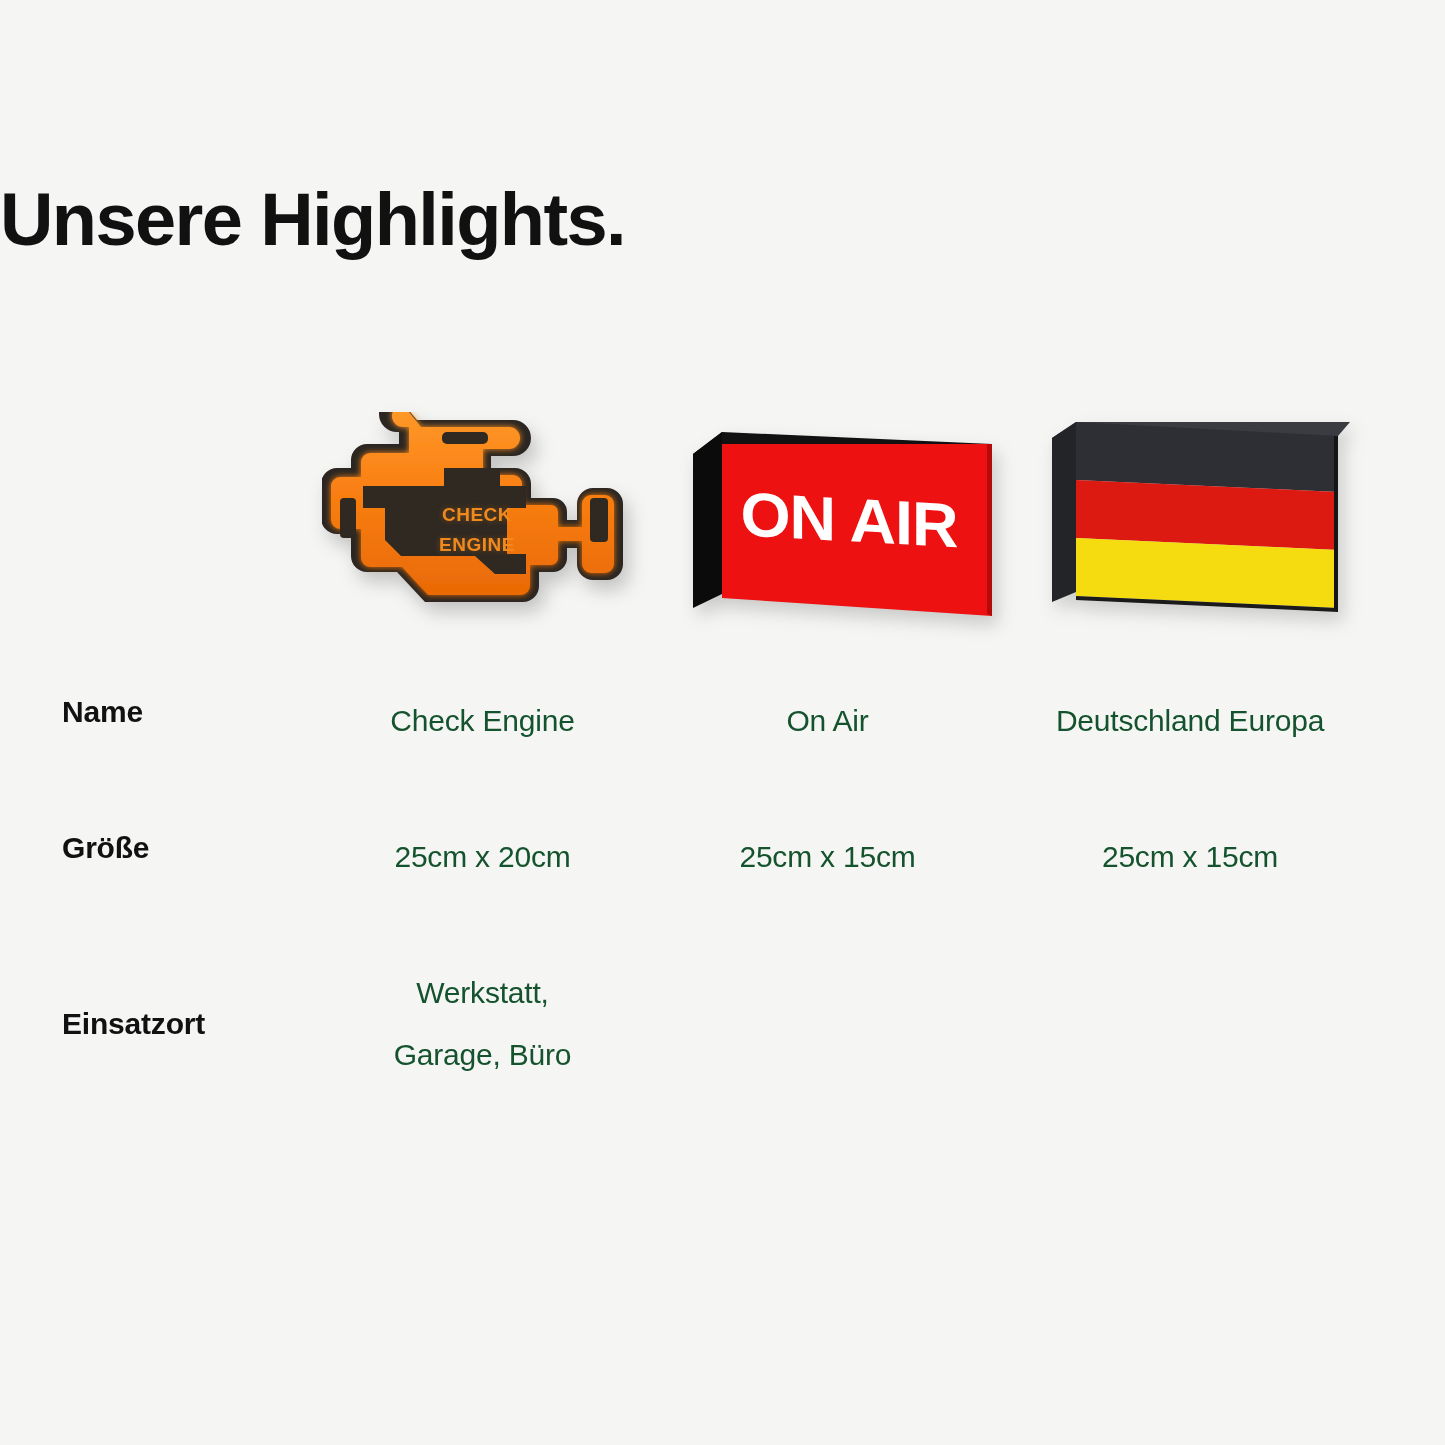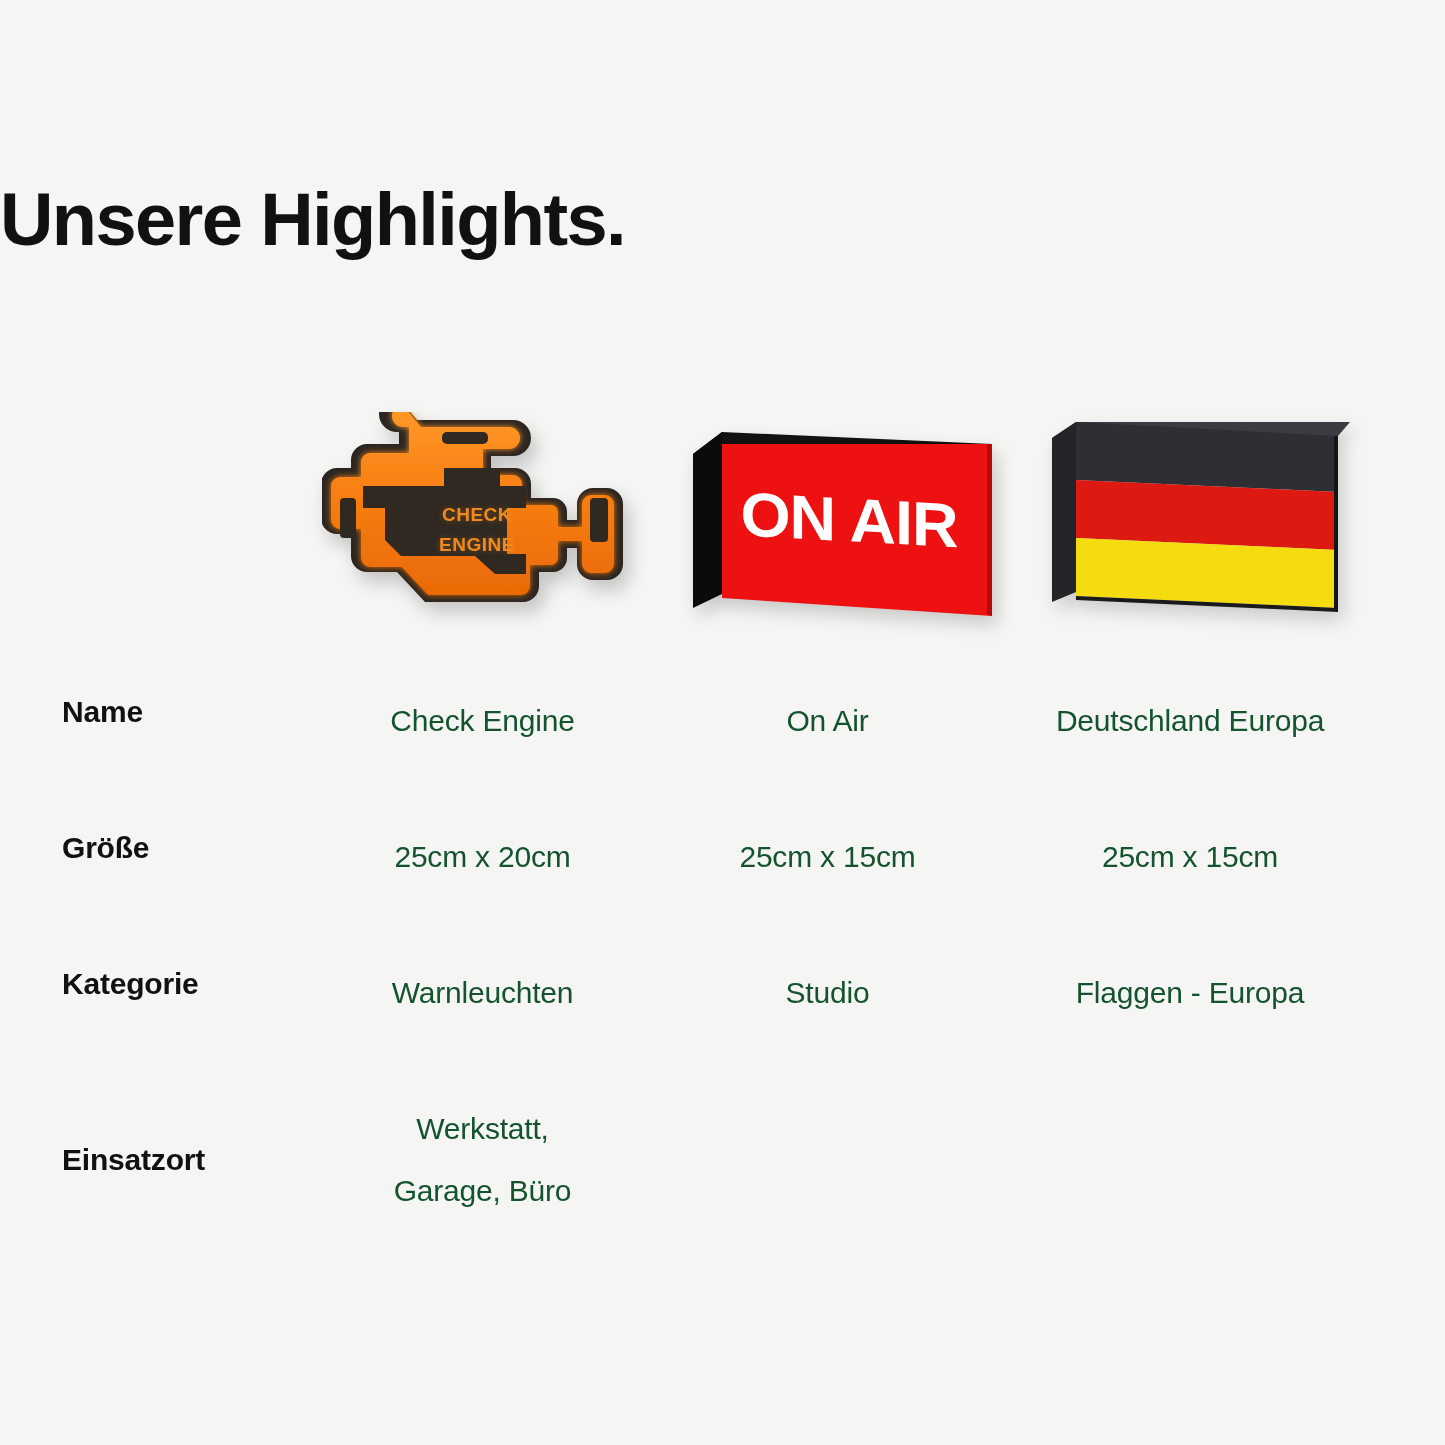--- a/index.html
+++ b/index.html
@@ -247,26 +247,20 @@
       <div class="spec-value v3">Deutschland Europa</div>
     </div>
 
     <div class="spec-row">
       <div class="spec-label">Größe</div>
       <div class="spec-value v1">25cm x 20cm</div>
       <div class="spec-value v2">25cm x 15cm</div>
       <div class="spec-value v3">25cm x 15cm</div>
     </div>
 
-    <div class="spec-row">
-      <div class="spec-label">Kategorie</div>
-      <div class="spec-value v1">Warnleuchten</div>
-      <div class="spec-value v2">Studio</div>
-      <div class="spec-value v3">Flaggen - Europa</div>
-    </div>
 
     <div class="spec-row">
       <div class="spec-label">Einsatzort</div>
       <div class="spec-value v1">Werkstatt,
 Garage, Büro</div>
     </div>
 
   </div>
 
 </div>

